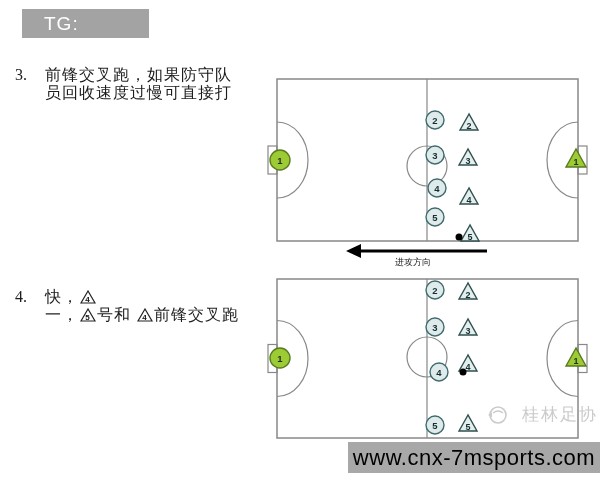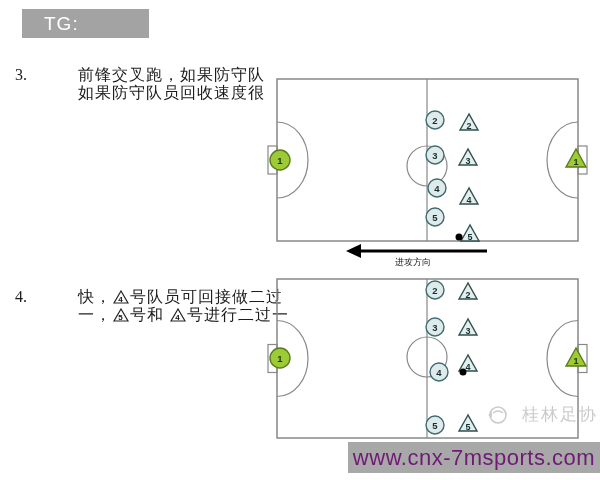--- a/index.html
+++ b/index.html
@@ -5,60 +5,60 @@
   html,body{margin:0;padding:0;background:#fff;}
   .page{position:relative;width:600px;height:480px;background:#fff;overflow:hidden;
         font-family:"Liberation Sans",sans-serif;}
   .tg-badge{position:absolute;left:22px;top:9px;width:127px;height:29px;line-height:29px;
         padding-left:22px;box-sizing:border-box;background:#a3a3a3;color:#fff;
         font-size:19px;letter-spacing:1px;font-family:"Liberation Sans",sans-serif;}
   .instruction{position:absolute;left:15px;color:#1c1c1c;
         font-family:"Liberation Serif","DejaVu Serif",serif;font-size:16px;}
   .instruction .num{position:absolute;left:0;top:0;width:30px;
         font-family:"Liberation Serif","DejaVu Serif",serif;font-size:16px;}
-  .instruction .lines{position:absolute;left:30px;top:0;width:210px;margin-left:33px;}
+  .instruction .lines{position:absolute;left:30px;top:0;width:210px;}
   .tline{white-space:nowrap;line-height:17.5px;letter-spacing:1px;}
   .tline svg{vertical-align:-2px;margin:0 1px;}
   #diagram-svg{position:absolute;left:0;top:0;}
   .watermark{position:absolute;left:486px;top:403px;display:flex;align-items:center;gap:12px;
         color:#cbcbcb;font-size:17px;letter-spacing:2px;
         font-family:"Liberation Serif","DejaVu Serif",serif;}
   .url-badge{position:absolute;left:348px;top:442px;width:252px;height:31px;line-height:31px;
-        background:#a8a8a8;color:#701a75;font-size:22px;text-align:center;letter-spacing:0.5px;
+        background:#a8a8a8;color:#000000;font-size:22px;text-align:center;letter-spacing:0.5px;
         font-family:"Liberation Sans",sans-serif;}
 </style>
 </head>
 <body>
 
 <div class="page">
 
   <div class="tg-badge">TG: MYYJJPP</div>
 
   <div class="instruction" id="inst-0" style="top: 66px;">
     <span class="num">3.</span>
     <div class="lines" id="inst-lines-0">
         <div class="tline"><span>前锋交叉跑，如果防守队</span></div>
-        <div class="tline"><span>如果防守队员回收速度很</span></div>
+        <div class="tline"><span>员回收速度过慢可直接打</span></div>
       </div>
   </div>
 
   <div class="instruction" id="inst-1" style="top: 288px;">
     <span class="num">4.</span>
     <div class="lines" id="inst-lines-1">
         <div class="tline"><span>快，</span><svg width="16" height="14" viewBox="0 0 16 14">
             <polygon points="8,1 1,13 15,13" fill="#ffffff" stroke="#222222" stroke-width="1.2"></polygon>
             <text x="8" y="12" text-anchor="middle" font-family="&quot;Liberation Sans&quot;,sans-serif" font-size="8" font-weight="bold" fill="#111111">4</text>
-          </svg><span>号队员可回接做二过</span></div>
+          </svg></div>
         <div class="tline"><span>一，</span><svg width="16" height="14" viewBox="0 0 16 14">
             <polygon points="8,1 1,13 15,13" fill="#ffffff" stroke="#222222" stroke-width="1.2"></polygon>
             <text x="8" y="12" text-anchor="middle" font-family="&quot;Liberation Sans&quot;,sans-serif" font-size="8" font-weight="bold" fill="#111111">5</text>
           </svg><span>号和 </span><svg width="16" height="14" viewBox="0 0 16 14">
             <polygon points="8,1 1,13 15,13" fill="#ffffff" stroke="#222222" stroke-width="1.2"></polygon>
             <text x="8" y="12" text-anchor="middle" font-family="&quot;Liberation Sans&quot;,sans-serif" font-size="8" font-weight="bold" fill="#111111">4</text>
-          </svg><span>号进行二过一</span></div>
+          </svg><span>前锋交叉跑</span></div>
       </div>
   </div>
 
   <svg id="diagram-svg" width="600" height="480" viewBox="0 0 600 480">
       <g>
         <rect x="277" y="79" width="301" height="162" fill="none" stroke="#888888" stroke-width="1.5"></rect>
         <line x1="427" y1="79" x2="427" y2="241" stroke="#888888" stroke-width="1.2"></line>
         <circle cx="427" cy="166" r="20" fill="none" stroke="#888888" stroke-width="1.2"></circle>
         <path d="M 277 122 A 31 38 0 0 1 277 198" fill="none" stroke="#888888" stroke-width="1.2"></path>
         <path d="M 578 122 A 31 38 0 0 0 578 198" fill="none" stroke="#888888" stroke-width="1.2"></path>

